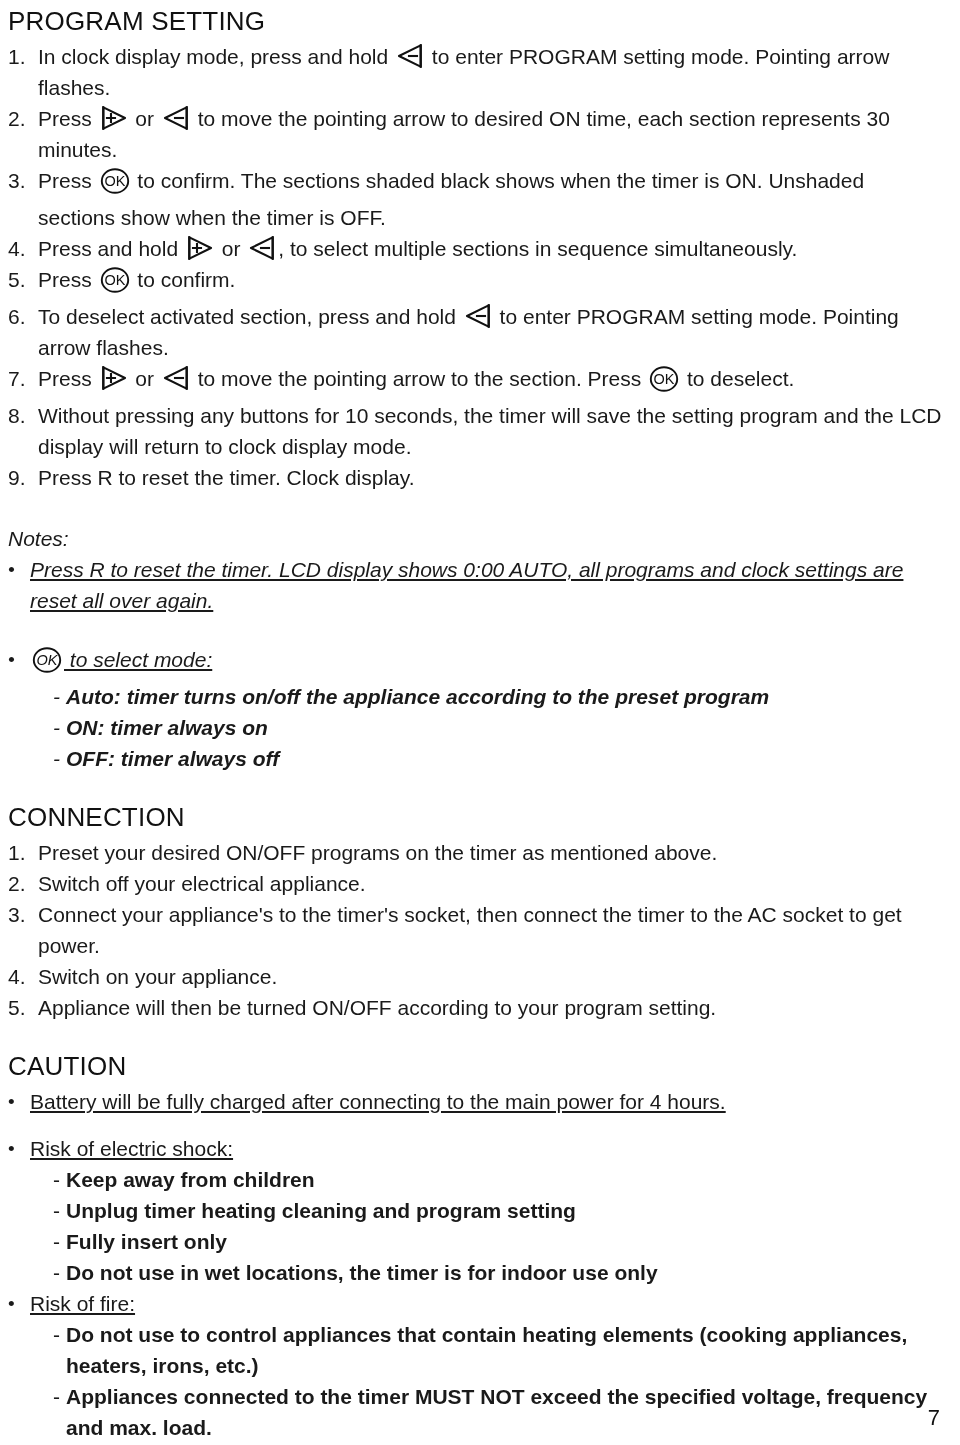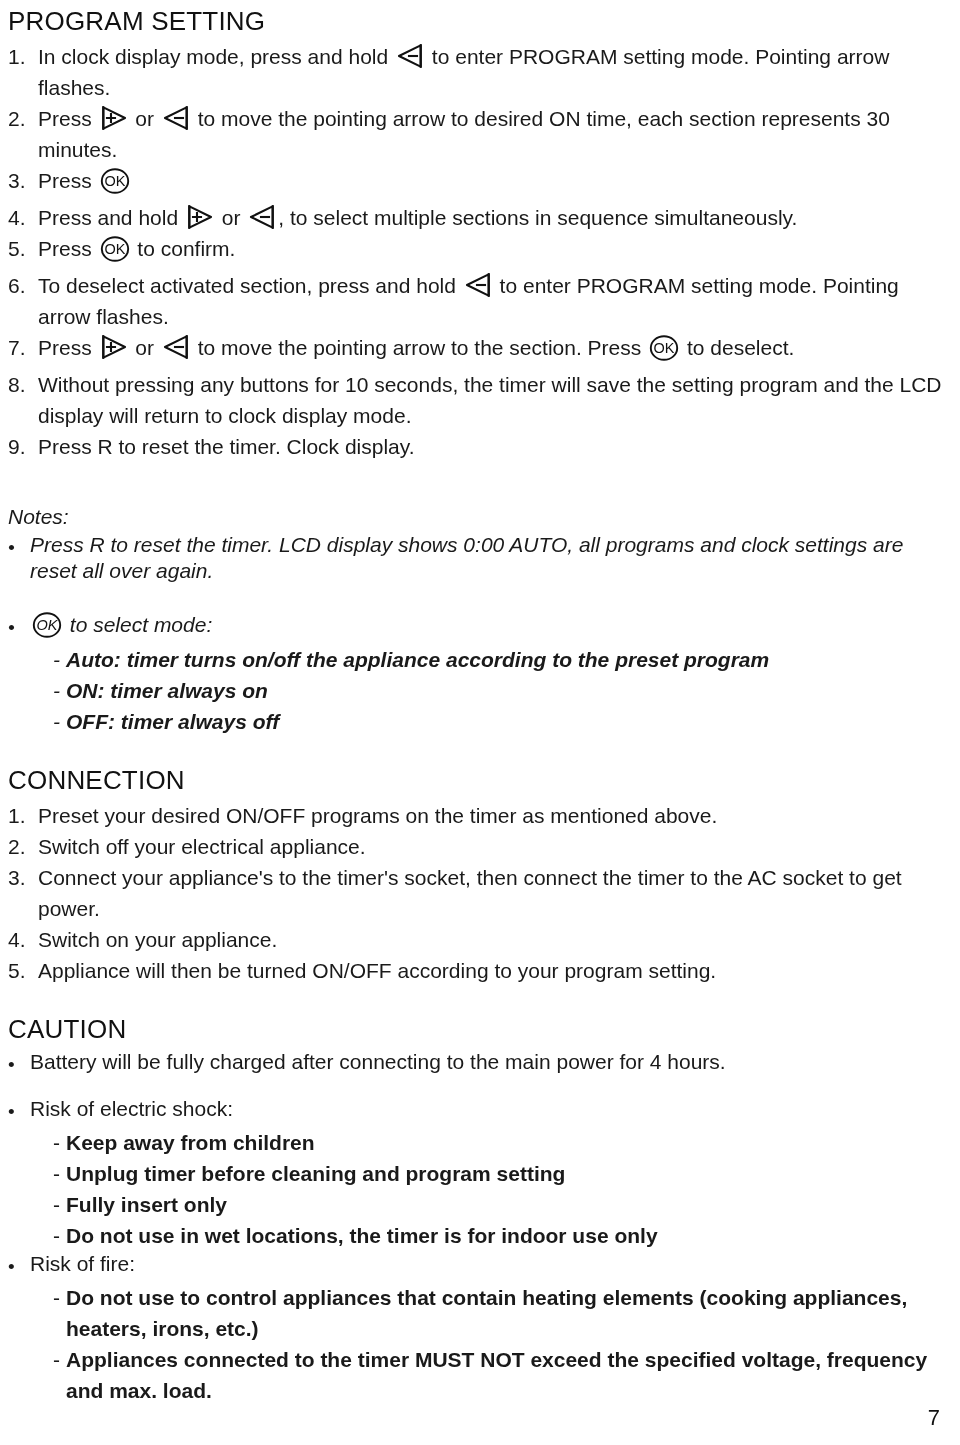--- a/index.html
+++ b/index.html
@@ -63,39 +63,39 @@
     align-items: flex-start;
     font-size: 21px;
     line-height: 31px;
   }
   .bullet-item .dot {
     width: 22px;
     flex: 0 0 22px;
     font-size: 19px;
     line-height: 31px;
   }
-  .bullet-item .body { flex: 1 1 auto; line-height: 26px; }
+  .bullet-item .body { flex: 1 1 auto; line-height: 31px; text-decoration: underline; }
 
   .sub-list { margin: 0; padding: 0; list-style: none; }
   .sub-item {
     display: flex;
     align-items: flex-start;
     font-size: 21px;
     line-height: 31px;
     padding-left: 45px;
   }
   .sub-item .dash {
     flex: 0 0 13px;
     width: 13px;
   }
   .sub-item .body { flex: 1 1 auto; font-weight: bold; }
 
   .italic { font-style: italic; }
 
-  .notes-block { margin-top: 39px; }
+  .notes-block { margin-top: 30px; }
   .notes-label {
     font-style: italic;
     font-size: 21px;
     line-height: 31px;
     margin-bottom: 0px;
   }
   .gap-sm { height: 16px; }
   .gap-md { height: 28px; }
 
   
@@ -150,21 +150,21 @@
               <path d="M24.8 2.2 L24.8 23.8" stroke="#111" stroke-width="2.1" stroke-linecap="square"></path>
               <path d="M24.6 2.4 L3.0 13 L24.6 23.6 Z" fill="none" stroke="#111" stroke-width="2.1" stroke-linejoin="round"></path>
               <path d="M13.0 13 L21.0 13" stroke="#111" stroke-width="2.1" stroke-linecap="square"></path>
             </svg></span><span> to move the pointing arrow to desired ON time, each section represents 30 minutes.</span></span>
       </li>
       <li class="num-item">
         <span class="num">3.</span>
         <span class="body"><span>Press </span><span class="ok-key"><svg width="30" height="26" viewBox="0 0 30 26" aria-hidden="true">
               <ellipse cx="15" cy="13" rx="13.2" ry="11.8" fill="none" stroke="#111" stroke-width="1.9"></ellipse>
               <text x="15" y="18.3" text-anchor="middle" font-family="Liberation Sans, sans-serif" font-size="14.5" fill="#111">OK</text>
-            </svg></span></span>
+            </svg></span><span> to confirm. The sections shaded black shows when the timer is ON. Unshaded sections show when the timer is OFF.</span></span>
       </li>
       <li class="num-item">
         <span class="num">4.</span>
         <span class="body"><span>Press and hold </span><span class="key"><svg width="28" height="26" viewBox="0 0 28 26" aria-hidden="true">
               <path d="M3.2 2.2 L3.2 23.8" stroke="#111" stroke-width="2.1" stroke-linecap="square"></path>
               <path d="M3.4 2.4 L25.0 13 L3.4 23.6 Z" fill="none" stroke="#111" stroke-width="2.1" stroke-linejoin="round"></path>
               <path d="M7.0 13 L15.0 13 M11.0 9.0 L11.0 17.0" stroke="#111" stroke-width="2.1" stroke-linecap="square"></path>
             </svg></span><span> or </span><span class="key"><svg width="28" height="26" viewBox="0 0 28 26" aria-hidden="true">
               <path d="M24.8 2.2 L24.8 23.8" stroke="#111" stroke-width="2.1" stroke-linecap="square"></path>
               <path d="M24.6 2.4 L3.0 13 L24.6 23.6 Z" fill="none" stroke="#111" stroke-width="2.1" stroke-linejoin="round"></path>
@@ -278,21 +278,21 @@
         <span class="dot">•</span>
         <span class="body">Risk of electric shock:</span>
       </li>
       <ul class="sub-list">
         <li class="sub-item">
           <span class="dash">-</span>
           <span class="body">Keep away from children</span>
         </li>
         <li class="sub-item">
           <span class="dash">-</span>
-          <span class="body">Unplug timer before cleaning and program setting</span>
+          <span class="body">Unplug timer heating cleaning and program setting</span>
         </li>
         <li class="sub-item">
           <span class="dash">-</span>
           <span class="body">Fully insert only</span>
         </li>
         <li class="sub-item">
           <span class="dash">-</span>
           <span class="body">Do not use in wet locations, the timer is for indoor use only</span>
         </li>
       </ul>

